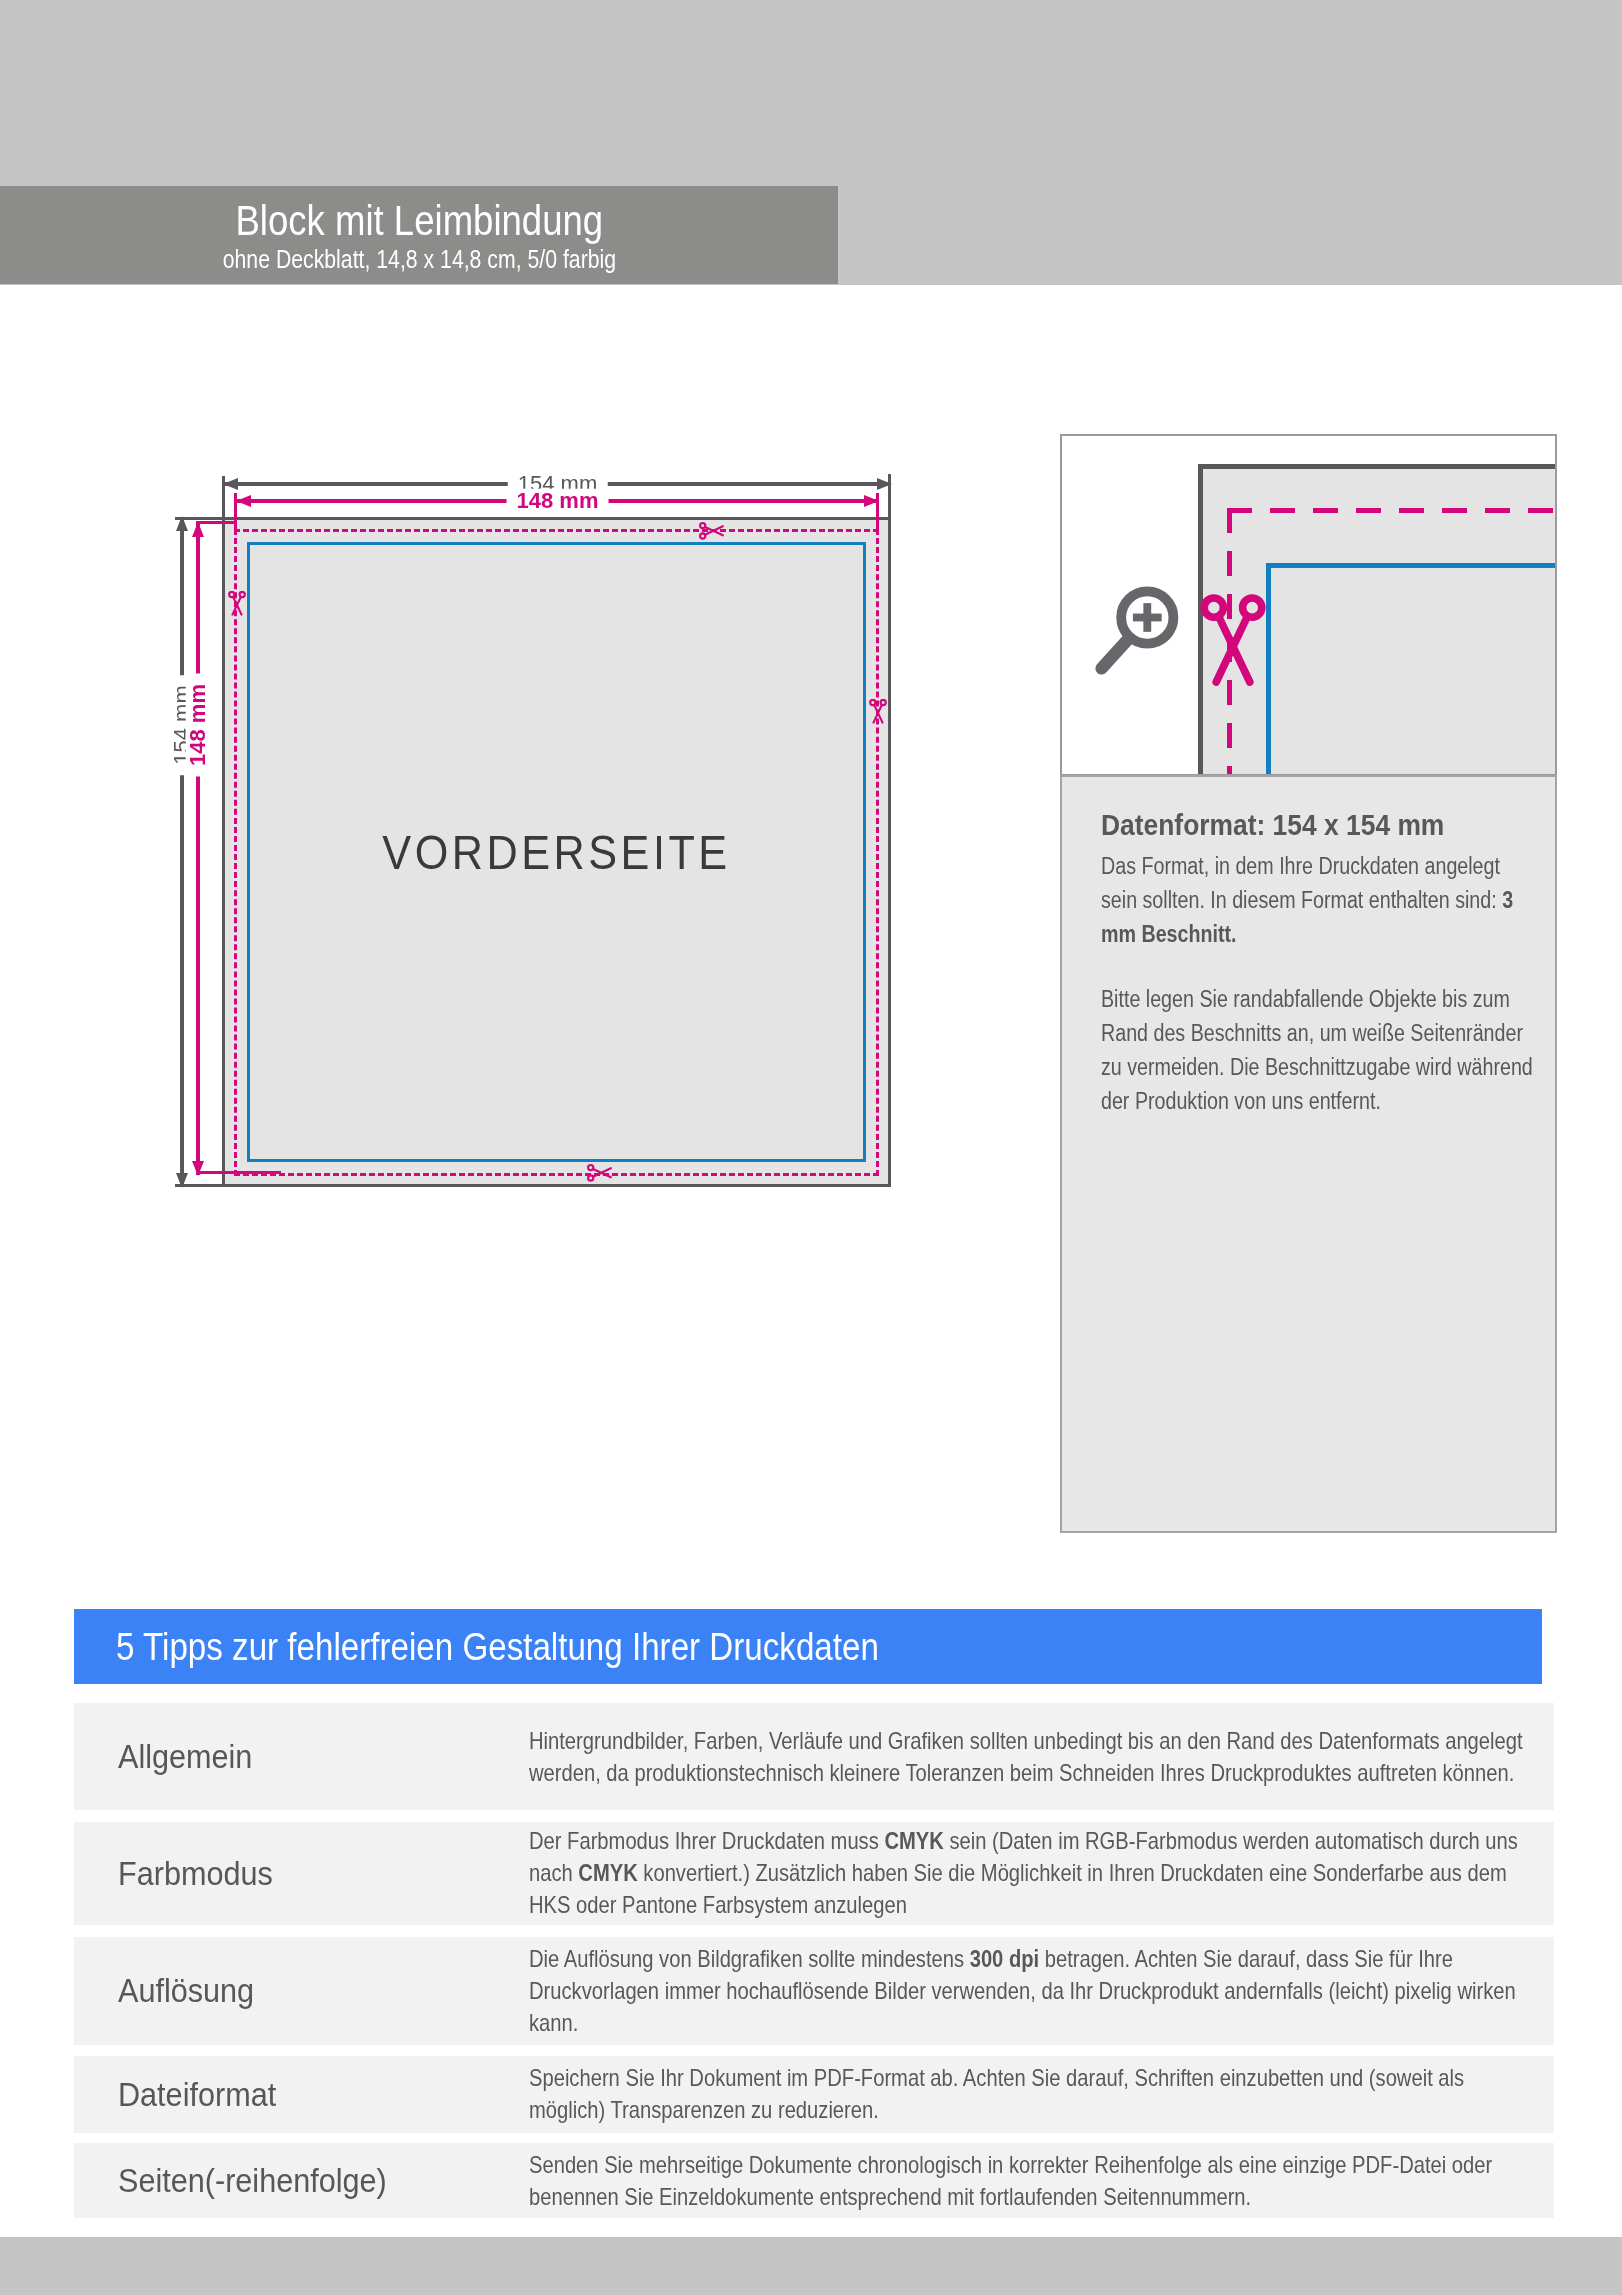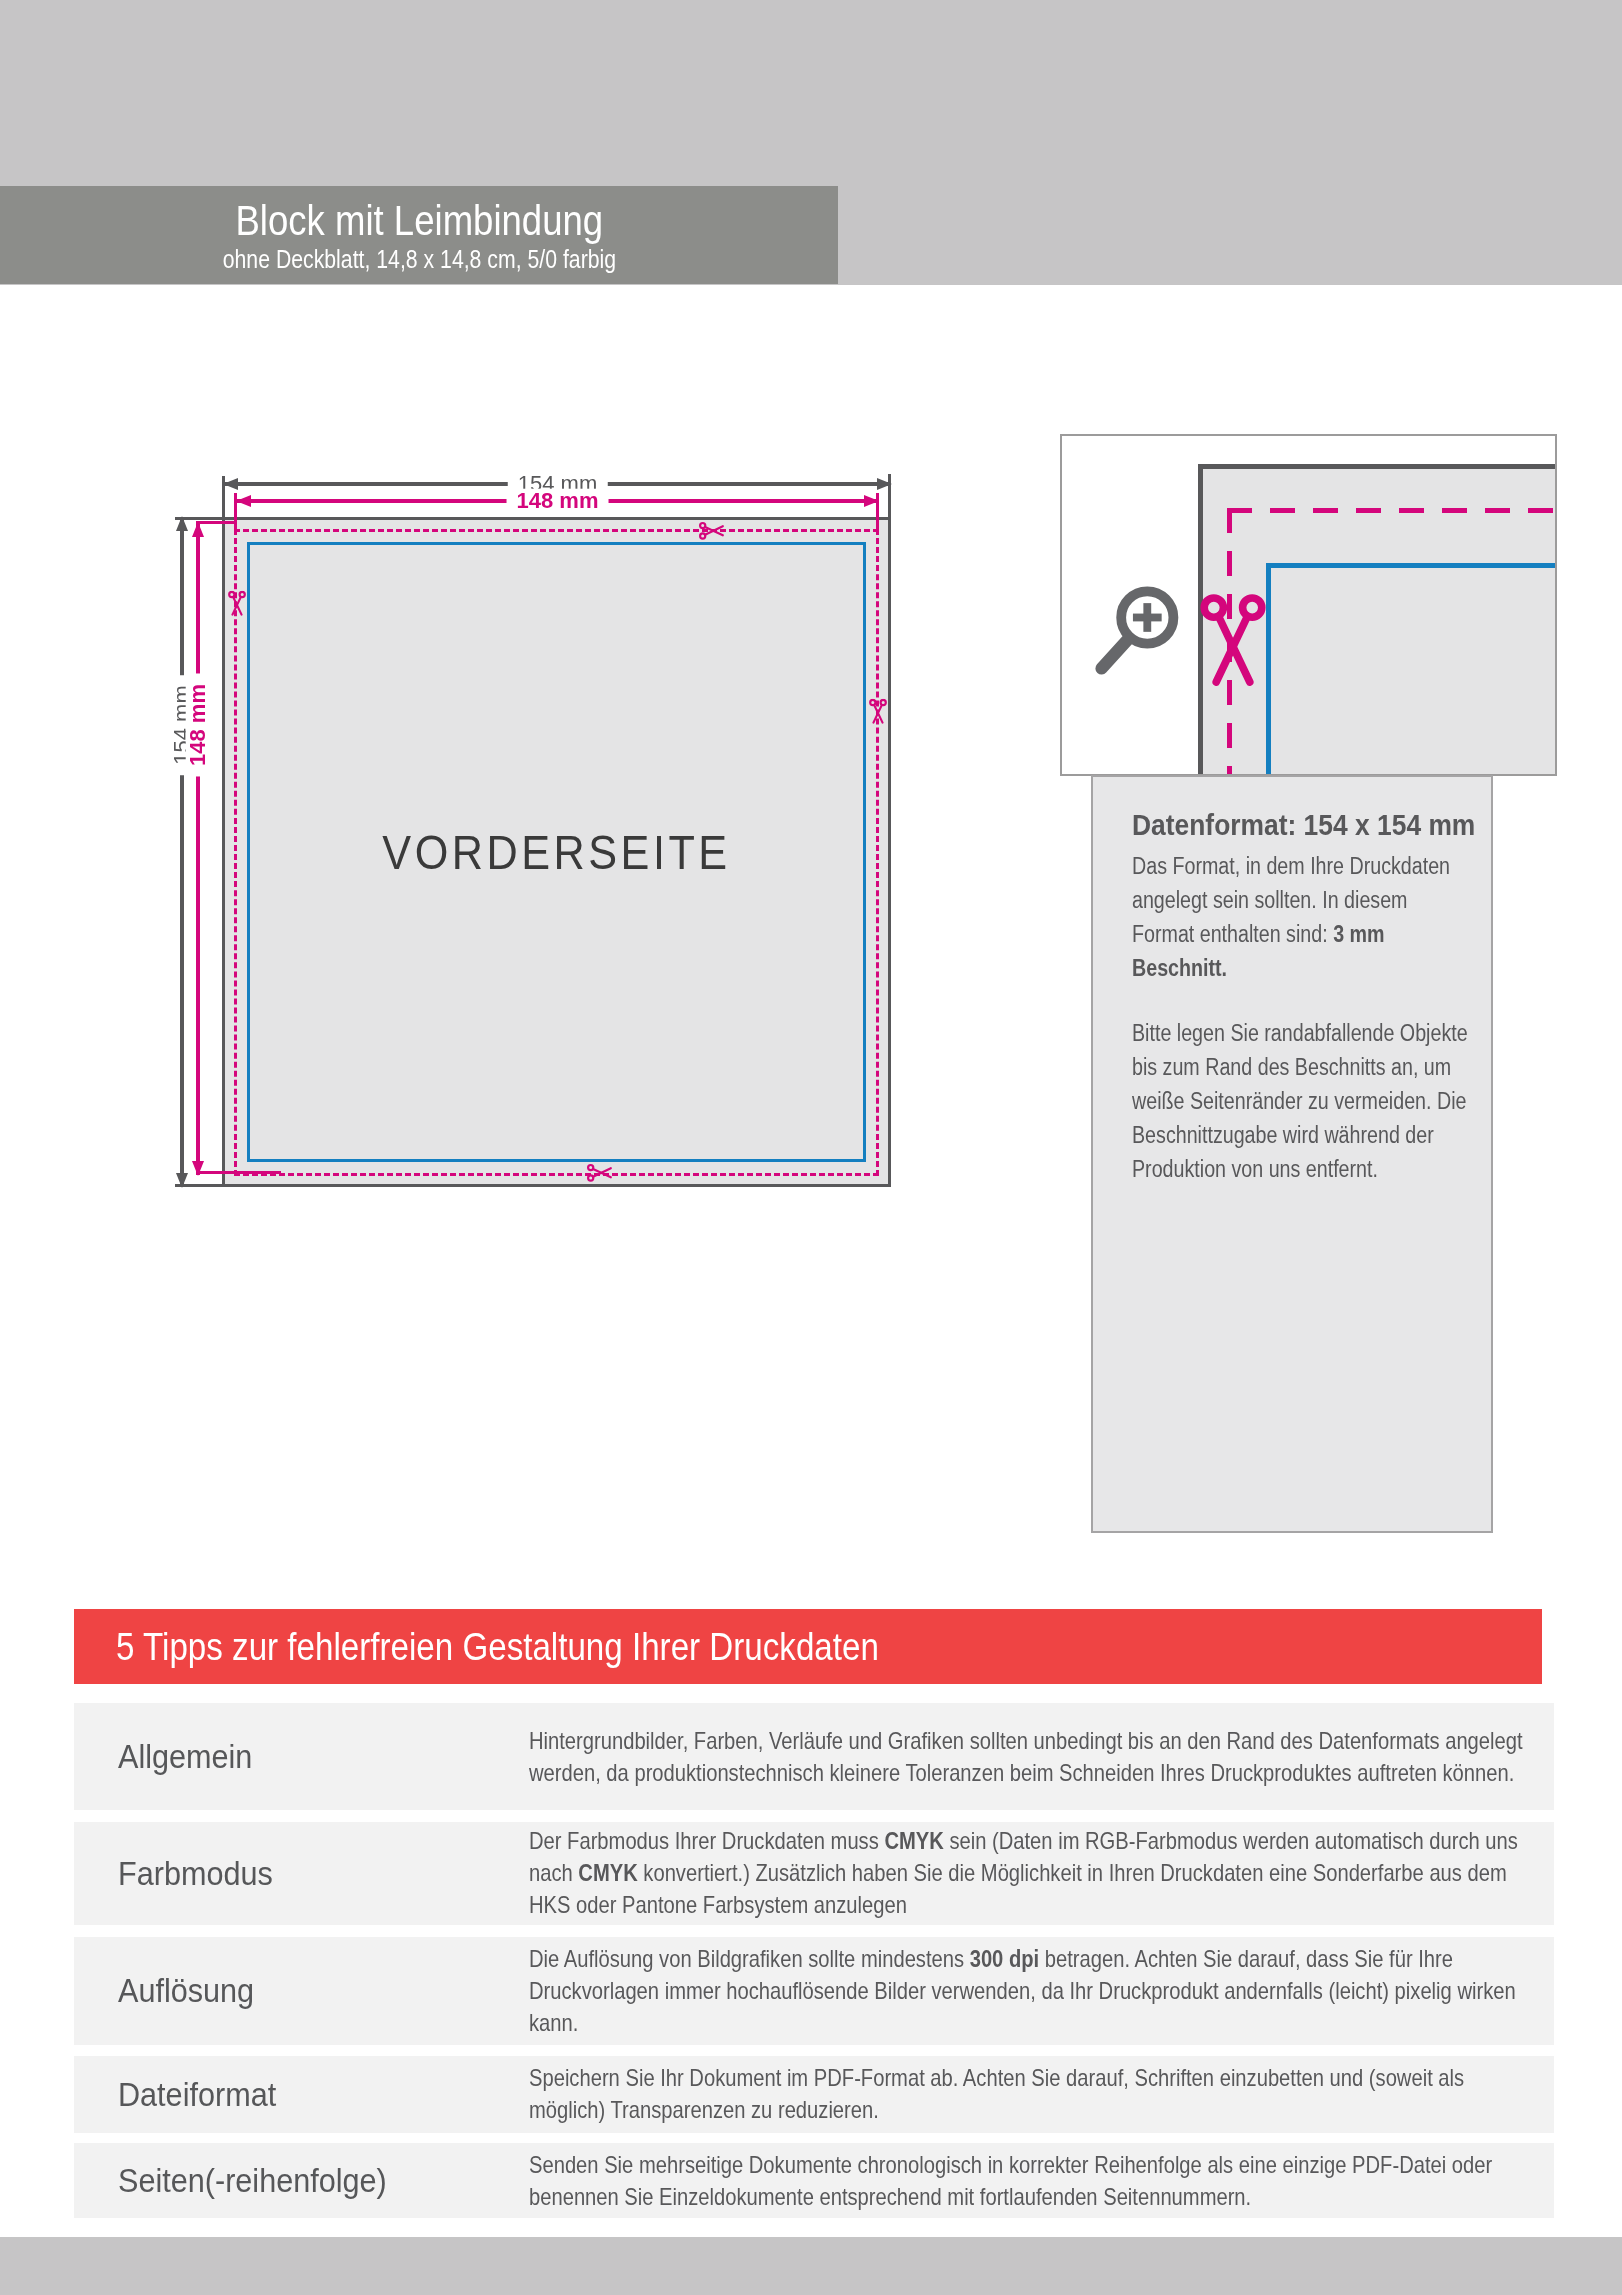--- a/index.html
+++ b/index.html
@@ -50,34 +50,34 @@
   .ill-dark-h{left:136px;top:28px;right:0;height:4.6px;background:#58585a;}
   .ill-dark-v{left:136px;top:28px;bottom:0;width:4.6px;background:#58585a;}
   .ill-dash-h{left:165px;top:72px;right:0;height:5.2px;background:repeating-linear-gradient(90deg,#d4067c 0 25px,transparent 25px 43px);}
   .ill-dash-v{left:165px;top:72px;bottom:0;width:5.2px;background:repeating-linear-gradient(180deg,#d4067c 0 25px,transparent 25px 43px);}
   .ill-blue-h{left:204px;top:127px;right:0;height:4.6px;background:#147fc0;}
   .ill-blue-v{left:204px;top:127px;bottom:0;width:4.6px;background:#147fc0;}
   .ill-scissors{left:122px;top:170px;width:98px;height:72px;transform:rotate(90deg);color:#d4067c;}
   .ill-magnifier{left:19.6px;top:141px;}
 
   
-  .info-panel{left:1060px;top:775px;width:402px;height:758px;background:#e7e7e8;border:2px solid #a5a4a5;box-sizing:border-box;padding:30px 20px 0 39px;margin-left:31px;}
+  .info-panel{left:1060px;top:775px;width:497px;height:758px;background:#e7e7e8;border:2px solid #a5a4a5;box-sizing:border-box;padding:30px 20px 0 39px;}
   .info-block{position:relative;}
   .info-block h3{margin:29px 0 0 0;font-size:30px;line-height:35px;color:#58585a;transform:scaleX(.88);transform-origin:0 50%;white-space:nowrap;}
   .info-block.first h3{margin-top:0;}
   .info-block h3.magenta{color:#e0027b;}
   .info-block h3.blue{color:#147fc0;}
   .info-block p{margin:6.5px 0 0 0;font-size:23px;line-height:34px;color:#58585a;width:117%;transform:scaleX(.855);transform-origin:0 0;}
   .info-block p.gap{margin-top:31px;}
   .marker{position:absolute;left:-22px;top:3.9px;bottom:3.9px;width:0;}
   .marker.dashed{border-left:3.9px dashed #d4067c;}
   .marker.solid{border-left:3.9px solid #147fc0;}
 
   
-  .tips-banner{left:74px;top:1609px;width:1468px;height:75px;background:#ef4444;display:flex;align-items:center;}
+  .tips-banner{left:74px;top:1609px;width:1468px;height:75px;background:#3b82f6;display:flex;align-items:center;}
   .tips-banner span{color:#ffffff;font-size:39px;margin-left:42px;transform:scaleX(.85);transform-origin:0 50%;white-space:nowrap;}
   .tips-rows{left:74px;top:1703px;width:1480px;}
   .tip-row{background:#f2f2f2;display:flex;align-items:center;overflow:hidden;}
   .tip-row .row-label{width:455px;box-sizing:border-box;padding-left:44px;flex-shrink:0;}
   .tip-row .row-label span{display:block;font-size:34px;color:#565759;transform:scaleX(.9);transform-origin:0 50%;white-space:nowrap;}
   .tip-row .row-body{flex:1;padding-right:26px;}
   .tip-row .row-body .cond{display:block;font-size:23.6px;line-height:32px;color:#58585a;width:117%;transform:scaleX(.855);transform-origin:0 50%;}
   .r1{height:107px;margin-bottom:11.8px;}
   .r2{height:103px;margin-bottom:11.8px;}
   .r3{height:108px;margin-bottom:11px;}

